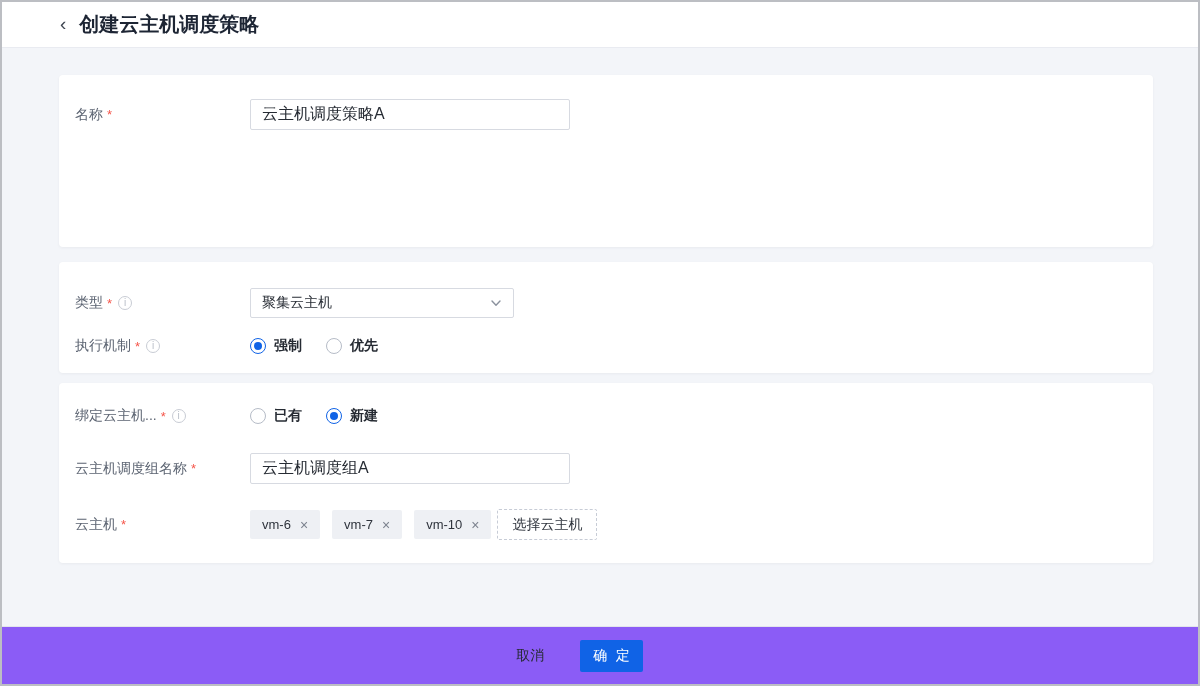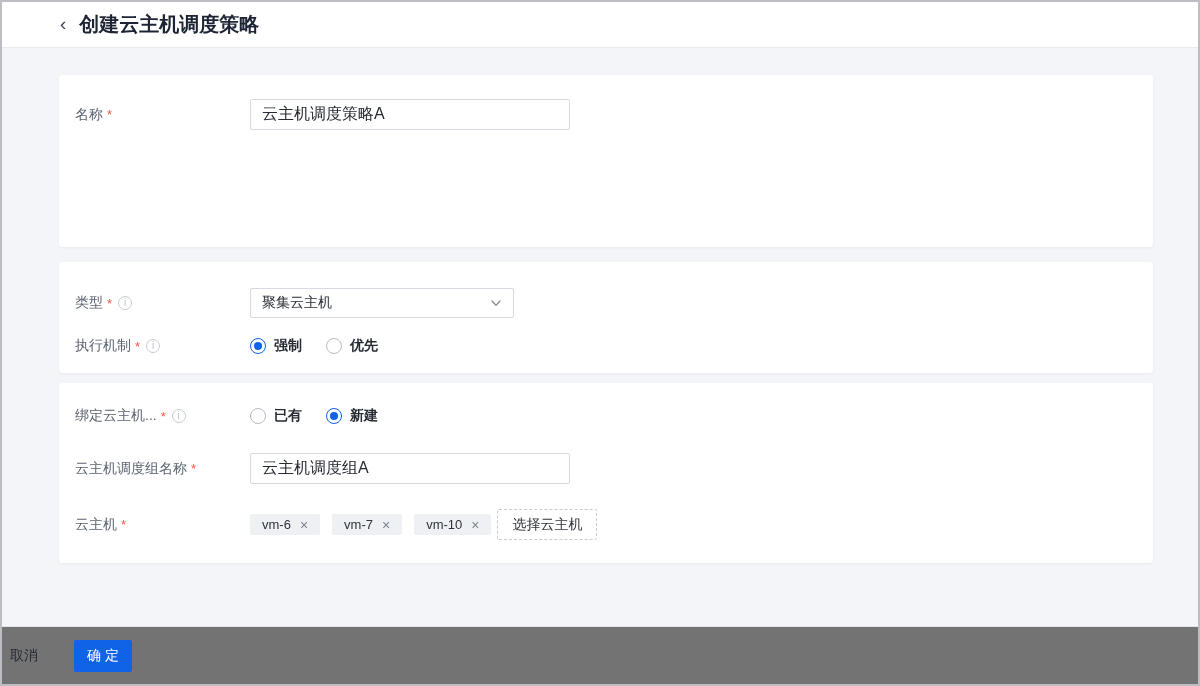--- a/index.html
+++ b/index.html
@@ -91,36 +91,37 @@
   }
   .radio .rlabel { margin-left:8px; font-size:14px; color:#262b33; }
 
   .gap-desc { margin-top:21px; }
   .gap-mech { margin-top:19px; }
   .gap-gname { margin-top:28px; }
   .gap-vms { margin-top:25px; }
 
   .tags { display:flex; align-items:center; }
   .tag {
-    background:#eef0f4; border-radius:2px; height:21px;
+    background:#eef0f4; border-radius:2px; height:29px;
     display:flex; align-items:center; padding:0 12px;
     font-size:13px; color:#2e333c; margin-right:12px;
   }
   .tag .x { margin-left:9px; color:#7c828e; font-size:14px; line-height:1; cursor:pointer; }
   .select-vm {
     border:1px dashed #c7ccd6; background:#fff; height:31px;
     padding:0 14px; font-size:14px; color:#2e333c; border-radius:2px;
     cursor:pointer; font-family:inherit; margin-left:-6px;
   }
 
   
   .footer {
-    flex:0 0 58px; background:#737373; border-top:1px solid #e2e5eb;
-    display:flex; align-items:center; justify-content:flex-start;
+    flex:0 0 58px; background:#8b5cf6; border-top:1px solid #e2e5eb;
+    display:flex; align-items:center; justify-content:center;
     padding-right:49px;
+    font-family:Liberation Mono, monospace;
   }
   .btn-cancel {
     background:none; border:none; font-size:14px; color:#262b33;
     margin-right:28px; cursor:pointer; font-family:inherit; padding:6px 8px;
   }
   .btn-confirm {
     background:var(--accent); color:#fff; border:none; border-radius:2px;
     font-size:14px; height:32px; padding:0 13px; cursor:pointer;
     font-family:inherit;
   }

